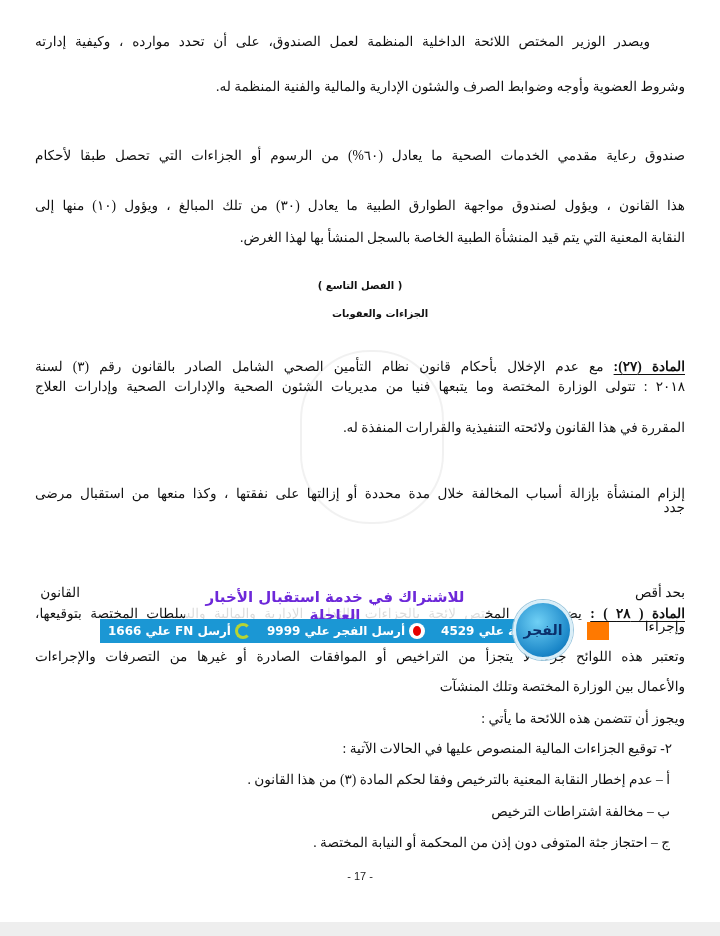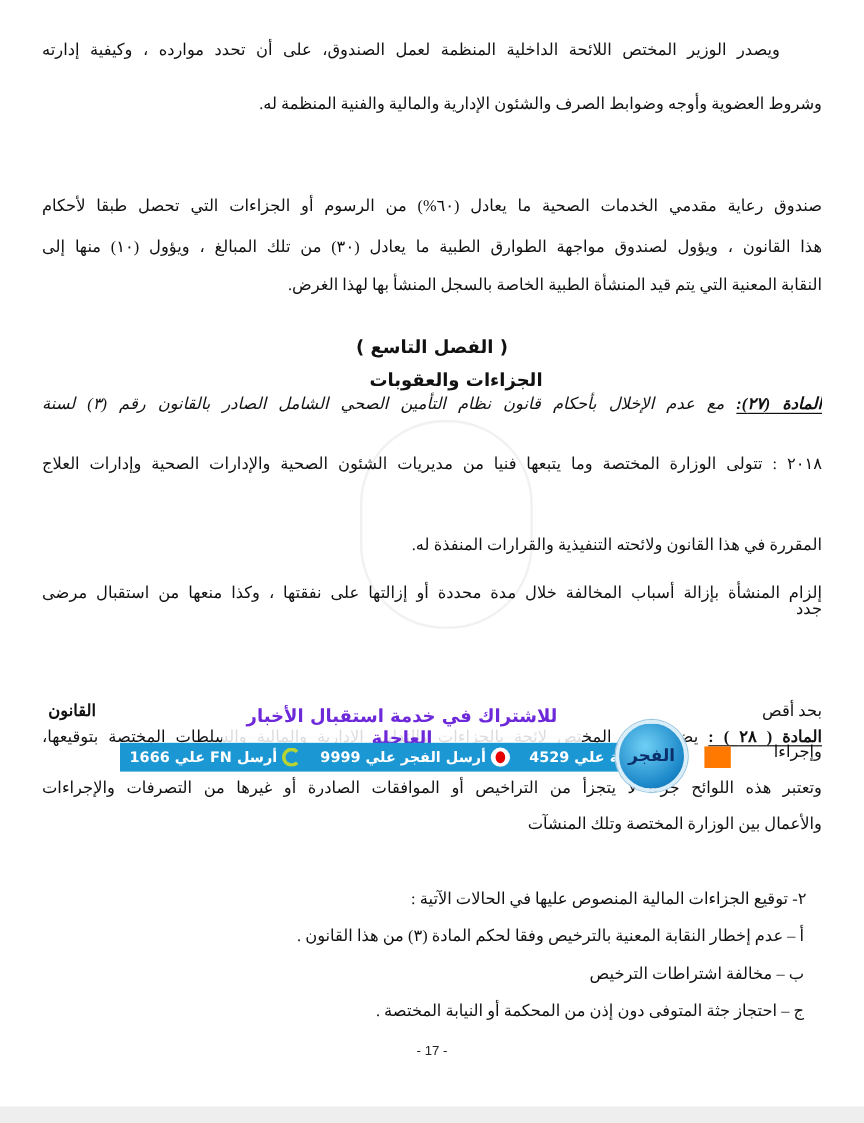--- a/index.html
+++ b/index.html
@@ -18,21 +18,21 @@
     position: absolute; right: 35px; left: 35px;
     direction: rtl; text-align: justify; text-align-last: justify;
     font-size: 13.6px; line-height: 20px; white-space: nowrap; overflow: hidden;
     font-family: "Liberation Serif", "DejaVu Serif", serif;
   }
   .line.last { text-align-last: right; }
   .line.indent { right: 70px; }
   .bold-u { font-weight: bold; text-decoration: underline; text-underline-offset: 3px; }
   .heading {
     position: absolute; left: 0; width: 720px; text-align: center; direction: rtl;
-    font-family: "DejaVu Sans", "Liberation Sans", sans-serif; font-weight: bold; font-size: 15px;
+    font-family: "DejaVu Sans", "Liberation Sans", sans-serif; font-weight: bold; font-size: 10px;
   }
   .page-number {
     position: absolute; top: 870px; left: 0; width: 720px; text-align: center;
     font-family: "Liberation Sans", sans-serif; font-size: 11px; color: #222;
   }
   .watermark {
     position: absolute; left: 300px; top: 350px; width: 140px; height: 170px;
     border: 2px solid rgba(180,180,180,0.18); border-radius: 70px; pointer-events: none;
   }
   
@@ -70,39 +70,40 @@
 </head>
 <body>
 
 <div class="page">
 
   <div class="watermark"></div>
 
   <div class="line indent" style="top:32px;">ويصدر الوزير المختص اللائحة الداخلية المنظمة لعمل الصندوق، على أن تحدد موارده ، وكيفية إدارته</div>
   <div class="line last" style="top:77px;">وشروط العضوية وأوجه وضوابط الصرف والشئون الإدارية والمالية والفنية المنظمة له.</div>
 
-  <div class="line" style="top:162px;">صندوق رعاية مقدمي الخدمات الصحية ما يعادل (٦٠%) من الرسوم أو الجزاءات التي تحصل طبقا لأحكام</div>
+  <div class="line" style="top:146px;">صندوق رعاية مقدمي الخدمات الصحية ما يعادل (٦٠%) من الرسوم أو الجزاءات التي تحصل طبقا لأحكام</div>
   <div class="line" style="top:196px;">هذا القانون ، ويؤول لصندوق مواجهة الطوارق الطبية ما يعادل (٣٠) من تلك المبالغ ، ويؤول (١٠) منها إلى</div>
   <div class="line last" style="top:228px;">النقابة المعنية التي يتم قيد المنشأة الطبية الخاصة بالسجل المنشأ بها لهذا الغرض.</div>
 
   <div class="heading" style="top:280px;">( الفصل التاسع )</div>
   <div class="heading" style="top:308px;margin-left:20px;">الجزاءات والعقوبات</div>
 
-  <div class="line" style="top:327px;font-style:italic;"><span class="bold-u">المادة (٢٧):</span><span> مع عدم الإخلال بأحكام قانون نظام التأمين الصحي الشامل الصادر بالقانون رقم (٣) لسنة</span></div>
+  <div class="line" style="top:357px;"><span class="bold-u">المادة (٢٧):</span><span> مع عدم الإخلال بأحكام قانون نظام التأمين الصحي الشامل الصادر بالقانون رقم (٣) لسنة</span></div>
   <div class="line" style="top:377px;">٢٠١٨ : تتولى الوزارة المختصة وما يتبعها فنيا من مديريات الشئون الصحية والإدارات الصحية وإدارات العلاج</div>
-  <div class="line last" style="top:444px;">المقررة في هذا القانون ولائحته التنفيذية والقرارات المنفذة له.</div>
+  <div class="line last" style="top:418px;">المقررة في هذا القانون ولائحته التنفيذية والقرارات المنفذة له.</div>
   <div class="line" style="top:484px;">إلزام المنشأة بإزالة أسباب المخالفة خلال مدة محددة أو إزالتها على نفقتها ، وكذا منعها من استقبال مرضى</div>
   <div class="line last" style="top:498px;">جدد</div>
 
   <div class="line" style="top:580px;margin-top:24px;"><span class="bold-u">المادة ( ٢٨ ) :</span><span> يضع الوزير المختص لائحة بالجزاءات والتدابير الإدارية والمالية والسلطات المختصة بتوقيعها،</span></div>
   <div class="line last" style="top:583px; left:620px;">بحد أقص</div>
-  <div class="line last" style="top:583px; right:640px; left:39px;font-weight:bold;">القانون</div>
+  <div class="line last" style="top:583px; right:640px; left:39px;">القانون</div>
   <div class="line last" style="top:617px; left:635px;">وإجراءا</div>
   <div class="line" style="top:647px;">وتعتبر هذه اللوائح جزءا لا يتجزأ من التراخيص أو الموافقات الصادرة أو غيرها من التصرفات والإجراءات</div>
   <div class="line last" style="top:677px;">والأعمال بين الوزارة المختصة وتلك المنشآت</div>
+  <div class="line last" style="top:709px;">ويجوز أن تتضمن هذه اللائحة ما يأتي :</div>
   <div class="line last" style="top:739px; right:48px;">٢- توقيع الجزاءات المالية المنصوص عليها في الحالات الآتية :</div>
   <div class="line last" style="top:770px; right:50px;">أ – عدم إخطار النقابة المعنية بالترخيص وفقا لحكم المادة (٣) من هذا القانون .</div>
   <div class="line last" style="top:802px; right:50px;">ب – مخالفة اشتراطات الترخيص</div>
   <div class="line last" style="top:833px; right:50px;">ج – احتجاز جثة المتوفى دون إذن من المحكمة أو النيابة المختصة .</div>
 
   <div class="page-number">- 17 -</div>
 
   <div class="banner">
     <div class="banner-title">للاشتراك في خدمة استقبال الأخبار العاجلة</div>
     <div class="banner-bar">

